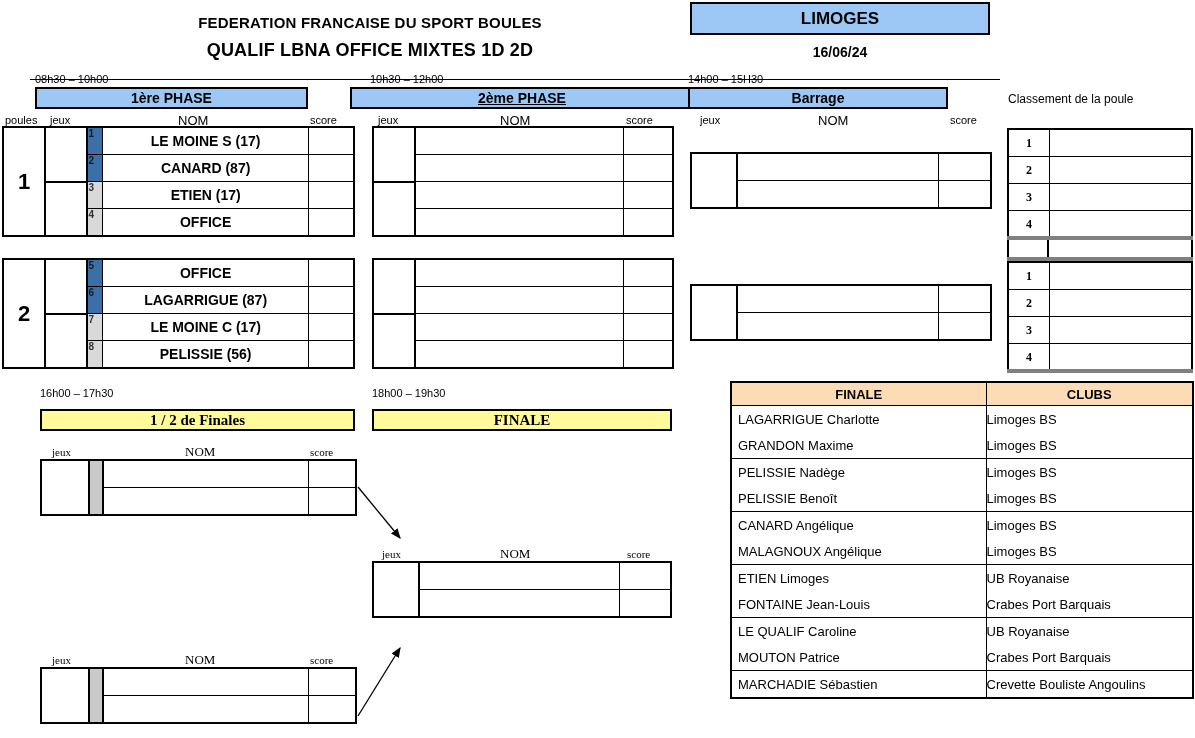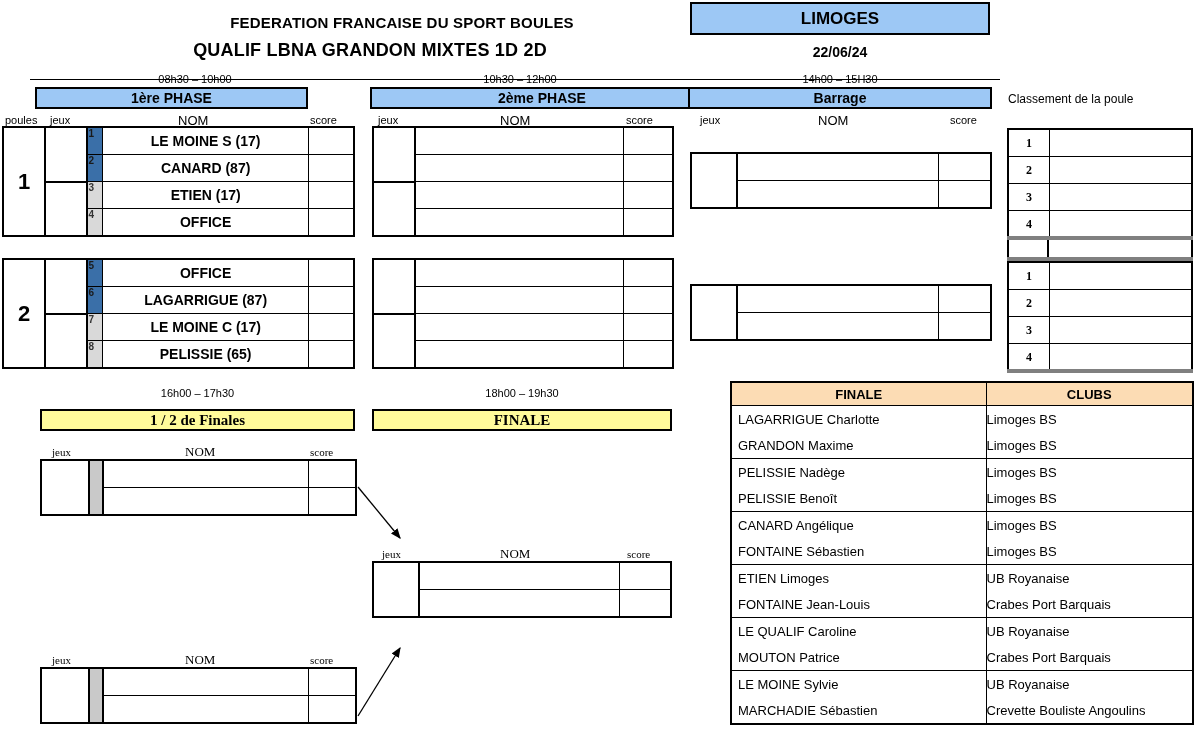--- a/index.html
+++ b/index.html
@@ -6,42 +6,42 @@
   body{
     width:1195px;height:738px;background:#ffffff;
     font-family:"Liberation Sans", sans-serif;
     color:#000;overflow:hidden;position:relative;
   }
   .abs{position:absolute;}
 
   
   .fed-title{
     left:0;top:14px;width:740px;text-align:center;
-    font-size:15px;font-weight:bold;letter-spacing:.2px;padding-left:32px;
+    font-size:15px;font-weight:bold;letter-spacing:.2px;
   }
   .qualif-title{
     left:0;top:40px;width:740px;text-align:center;
     font-size:18px;font-weight:bold;letter-spacing:.2px;
   }
   .city-box{
     left:690px;top:2px;width:300px;height:33px;
     background:#9DC8F5;border:2px solid #000;
     display:flex;align-items:center;justify-content:center;
     font-size:17px;font-weight:bold;box-sizing:border-box;
   }
   .date-txt{
     left:690px;top:44px;width:300px;text-align:center;
     font-size:14px;font-weight:bold;
   }
 
   
   .top-rule{left:30px;top:79px;width:970px;height:1px;background:#000;}
 
   
-  .time-lbl{font-size:11px;text-align:center;top:73px;}
+  .time-lbl{font-size:11px;top:73px;}
   .phase-box{
     top:87px;height:22px;background:#9DC8F5;border:2px solid #000;
     box-sizing:border-box;display:flex;align-items:center;justify-content:center;
     font-size:14px;font-weight:bold;
   }
   .yellow-box{
     height:22px;background:#FFFB9B;border:2px solid #000;
     box-sizing:border-box;display:flex;align-items:center;justify-content:center;
     font-size:15px;font-weight:bold;font-family:"Liberation Serif", serif;
   }
@@ -85,34 +85,34 @@
   }
   .eq tr.grp-top td{border-top:1.5px solid #000;}
   .eq tr.grp-bot td{border-bottom:1.5px solid #000;}
 
   svg.arrow{position:absolute;overflow:visible;}
 </style>
 </head>
 <body>
 
 <div class="abs fed-title">FEDERATION FRANCAISE DU SPORT BOULES</div>
-<div class="abs qualif-title">QUALIF LBNA GRANDON MIXTES 1D 2D</div>
+<div class="abs qualif-title">QUALIF LBNA OFFICE MIXTES 1D 2D</div>
 <div class="abs city-box">LIMOGES</div>
-<div class="abs date-txt">22/06/24</div>
+<div class="abs date-txt">16/06/24</div>
 
 <div class="abs top-rule"></div>
 
 <div class="abs time-lbl" style="left:35px;width:320px;">08h30 – 10h00</div>
 <div class="abs phase-box" style="left:35px;width:273px;">1ère PHASE</div>
 
 <div class="abs time-lbl" style="left:370px;width:300px;">10h30 – 12h00</div>
-<div class="abs phase-box" style="left:370px;width:344px;">2ème PHASE</div>
+<div class="abs phase-box" style="left:350px;width:344px;text-decoration:underline;">2ème PHASE</div>
 
 <div class="abs time-lbl" style="left:688px;width:304px;">14h00 – 15H30</div>
-<div class="abs phase-box" style="left:688px;width:304px;">Barrage</div>
+<div class="abs phase-box" style="left:688px;width:260px;">Barrage</div>
 
 <div class="abs clsm-lbl">Classement de la poule</div>
 
 <div class="col-lbl" style="left:5px;top:114px;">poules</div>
 <div class="col-lbl" style="left:50px;top:114px;">jeux</div>
 <div class="col-lbl" style="left:178px;top:113px;font-size:13px;">NOM</div>
 <div class="col-lbl" style="left:310px;top:114px;">score</div>
 
 <div class="col-lbl" style="left:378px;top:114px;">jeux</div>
 <div class="col-lbl" style="left:500px;top:113px;font-size:13px;">NOM</div>
@@ -179,21 +179,21 @@
       <td></td>
     </tr>
     <tr>
       <td class="ob" rowspan="2"></td>
       <td class="num-cell num-gray">7</td>
       <td class="name-cell">LE MOINE C (17)</td>
       <td></td>
     </tr>
     <tr>
       <td class="num-cell num-gray">8</td>
-      <td class="name-cell">PELISSIE (65)</td>
+      <td class="name-cell">PELISSIE (56)</td>
       <td></td>
     </tr>
   </tbody>
 </table>
 
 <table class="tbl ob" style="left:372px;top:126px;width:300px;">
   <colgroup>
       <col style="width:42px">
       <col style="width:208px">
       <col style="width:50px">
@@ -449,41 +449,37 @@
       </tr>
     <tr class="grp-bot">
         <td>PELISSIE Benoît</td>
         <td class="club">Limoges BS</td>
       </tr>
     <tr class="grp-top">
         <td>CANARD Angélique</td>
         <td class="club">Limoges BS</td>
       </tr>
     <tr class="grp-bot">
-        <td>FONTAINE Sébastien</td>
+        <td>MALAGNOUX Angélique</td>
         <td class="club">Limoges BS</td>
       </tr>
     <tr class="grp-top">
         <td>ETIEN Limoges</td>
         <td class="club">UB Royanaise</td>
       </tr>
     <tr class="grp-bot">
         <td>FONTAINE Jean-Louis</td>
         <td class="club">Crabes Port Barquais</td>
       </tr>
     <tr class="grp-top">
         <td>LE QUALIF Caroline</td>
         <td class="club">UB Royanaise</td>
       </tr>
     <tr class="grp-bot">
         <td>MOUTON Patrice</td>
         <td class="club">Crabes Port Barquais</td>
       </tr>
-    <tr class="grp-top">
-        <td>LE MOINE Sylvie</td>
-        <td class="club">UB Royanaise</td>
-      </tr>
     <tr class="grp-bot">
         <td>MARCHADIE Sébastien</td>
         <td class="club">Crevette Bouliste Angoulins</td>
       </tr>
   </tbody>
 </table>
 
 </body></html>

